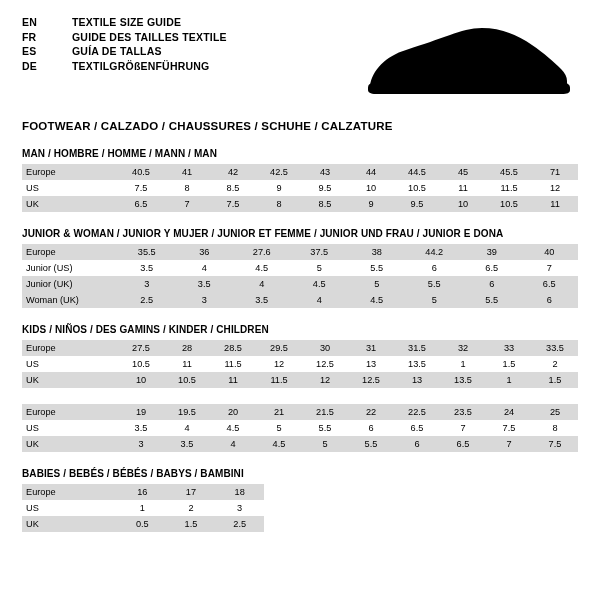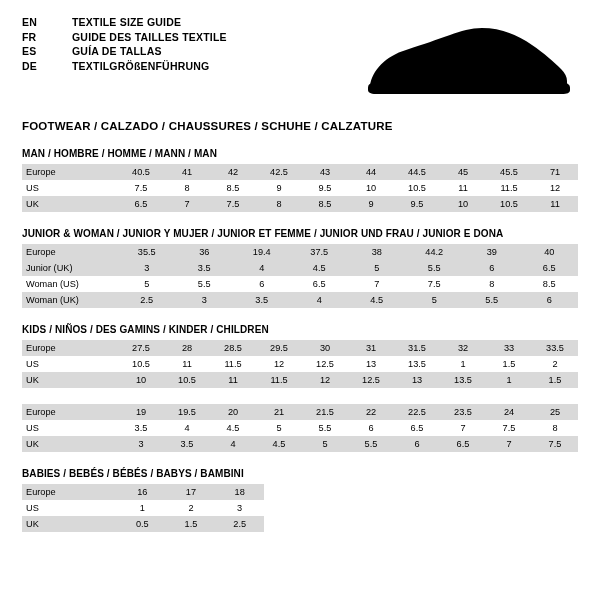--- a/index.html
+++ b/index.html
@@ -184,48 +184,48 @@
   </div>
 
   <div class="section">
     <div class="section-title">JUNIOR &amp; WOMAN / JUNIOR Y MUJER / JUNIOR ET FEMME / JUNIOR UND FRAU / JUNIOR E DONA</div>
     <table class="sizes">
       <tbody>
         <tr class="shaded">
           <td class="rowlabel">Europe</td>
           <td>35.5</td>
           <td>36</td>
-          <td>19.4</td>
+          <td>27.6</td>
           <td>37.5</td>
           <td>38</td>
           <td>44.2</td>
           <td>39</td>
           <td>40</td>
         </tr>
+        <tr class="plain">
+          <td class="rowlabel">Junior (US)</td>
+          <td>3.5</td>
+          <td>4</td>
+          <td>4.5</td>
+          <td>5</td>
+          <td>5.5</td>
+          <td>6</td>
+          <td>6.5</td>
+          <td>7</td>
+        </tr>
         <tr class="shaded">
           <td class="rowlabel">Junior (UK)</td>
           <td>3</td>
           <td>3.5</td>
           <td>4</td>
           <td>4.5</td>
           <td>5</td>
           <td>5.5</td>
           <td>6</td>
           <td>6.5</td>
-        </tr>
-        <tr class="plain">
-          <td class="rowlabel">Woman (US)</td>
-          <td>5</td>
-          <td>5.5</td>
-          <td>6</td>
-          <td>6.5</td>
-          <td>7</td>
-          <td>7.5</td>
-          <td>8</td>
-          <td>8.5</td>
         </tr>
         <tr class="shaded">
           <td class="rowlabel">Woman (UK)</td>
           <td>2.5</td>
           <td>3</td>
           <td>3.5</td>
           <td>4</td>
           <td>4.5</td>
           <td>5</td>
           <td>5.5</td>

